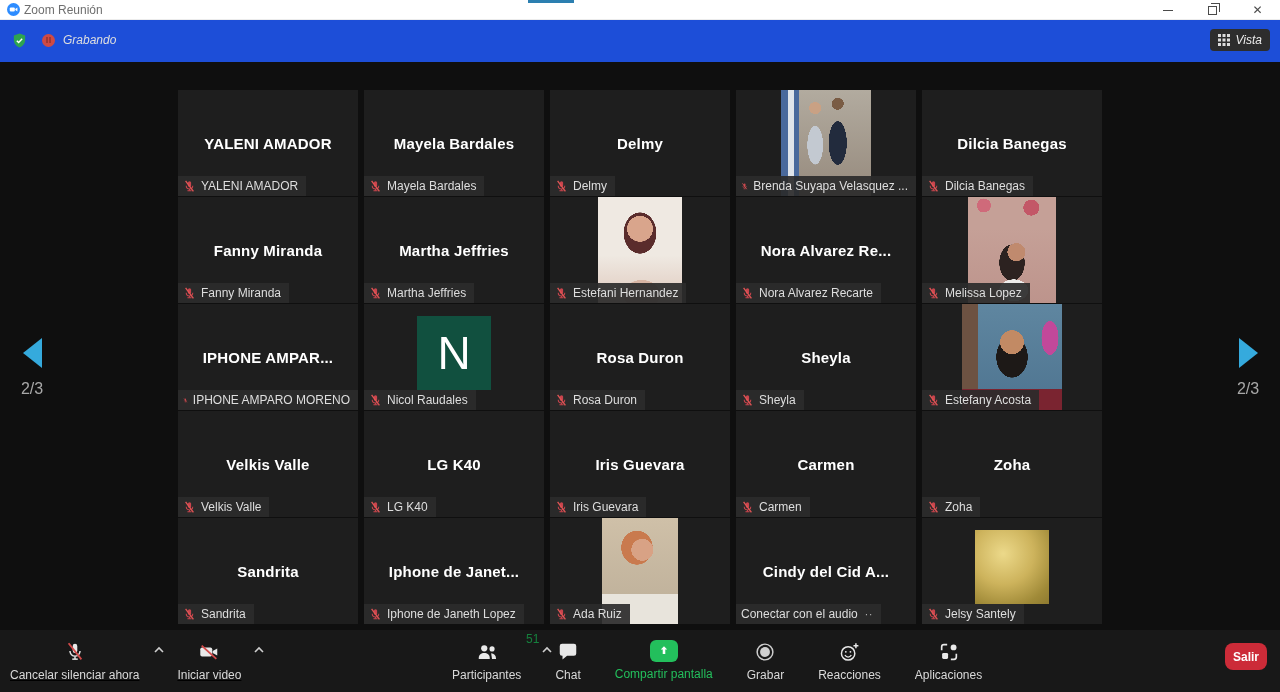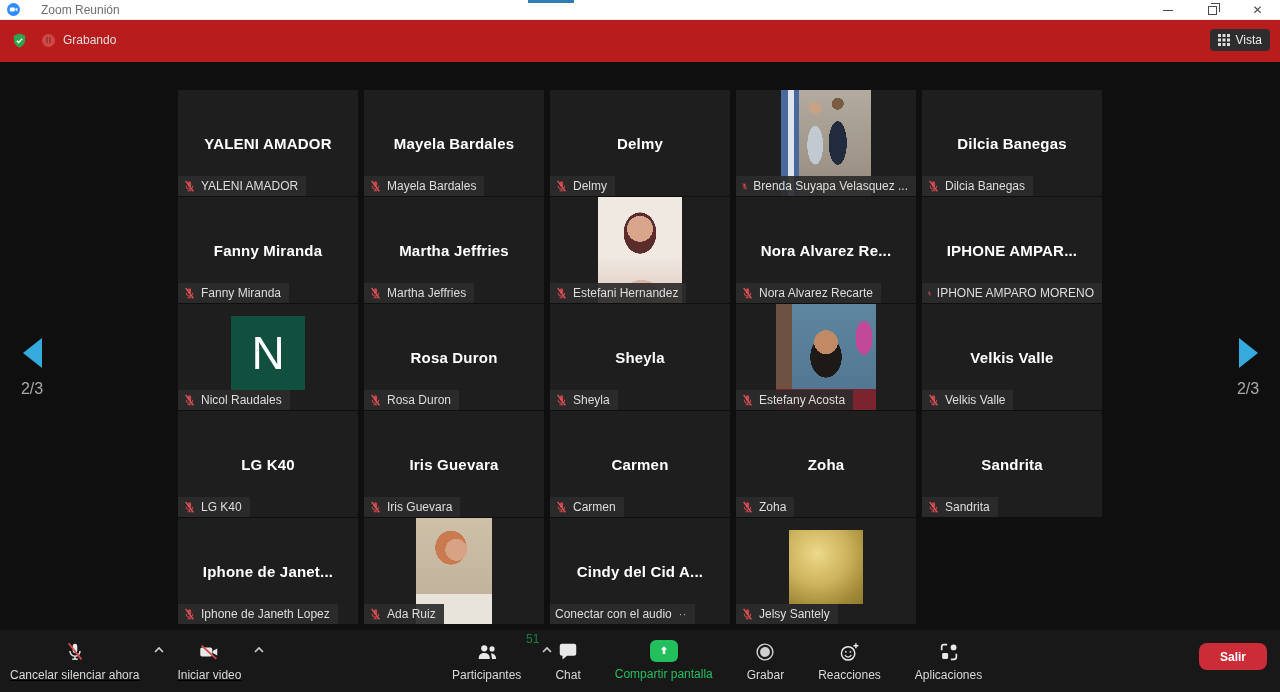--- a/index.html
+++ b/index.html
@@ -3,32 +3,32 @@
 <meta charset="utf-8">
 <style>
   * { margin:0; padding:0; box-sizing:border-box; }
   html,body { width:1280px; height:692px; overflow:hidden;
     font-family:"Liberation Sans", sans-serif; background:#0f0f0f; }
 
   
   .titlebar { position:absolute; left:0; top:0; width:1280px; height:20px;
     background:#ffffff; border-bottom:1px solid #ececec; display:flex; align-items:center; }
   .titlebar .app-ic { margin-left:7px; width:13px; height:13px; }
-  .titlebar .ttl { margin-left:21px; font-size:12px; color:#6f6f6f; }
+  .titlebar .ttl { margin-left:4px; font-size:12px; color:#6f6f6f; }
   .accent-strip { position:absolute; left:528px; top:0; width:46px; height:3px; background:#2c7fb0; }
   .win-controls { position:absolute; right:0; top:0; height:20px; display:flex; }
   .win-btn { width:45px; height:20px; display:flex; align-items:center; justify-content:center; cursor:default; }
   .min-glyph { width:10px; height:0; border-top:1.4px solid #4a4a4a; display:block; }
   .restore-glyph { width:9px; height:9px; border:1.2px solid #4a4a4a; position:relative; display:block; background:#fff; }
   .restore-glyph:before { content:""; position:absolute; left:2px; top:-4px; width:8px; height:8px;
     border:1.2px solid #4a4a4a; border-left:none; border-bottom:none; }
   .close-glyph { font-size:12px; color:#4a4a4a; line-height:1; }
 
   
-  .meet-header { position:absolute; left:0; top:20px; width:1280px; height:42px; background:#b91c1c; }
+  .meet-header { position:absolute; left:0; top:20px; width:1280px; height:42px; background:#1d4ed8;font-style:italic; }
   .shield { position:absolute; left:11px; top:12px; }
   .recording { position:absolute; left:42px; top:13px; display:flex; align-items:center; gap:8px;
     color:#dfdfdf; font-size:12px; }
   .rec-dot { width:13px; height:13px; border-radius:50%; background:#cf4a44; position:relative; }
   .rec-dot:before { content:""; position:absolute; left:4px; top:3.5px; width:1.6px; height:6px; background:#a33732; }
   .rec-dot:after  { content:""; position:absolute; left:7.2px; top:3.5px; width:1.6px; height:6px; background:#a33732; }
   .toast { position:absolute; left:50%; transform:translateX(-50%); top:4px; background:#2c2c2c;
     border-radius:10px; padding:13px 24px; color:#f2f2f2; font-size:12.5px; font-weight:bold; white-space:nowrap; }
   .vista-btn { position:absolute; right:10px; top:9px; background:#2d2d2d; border-radius:4px;
     padding:4px 8px; display:flex; align-items:center; gap:6px; color:#ececec; font-size:12px; cursor:default; }
@@ -98,21 +98,21 @@
     gap:5px; color:#d9d9d9; font-size:12px; cursor:default; position:relative; padding-top:11px; height:62px; }
   .tb-btn .lbl { white-space:nowrap; }
   .tb-left { position:absolute; left:10px; top:0; display:flex; gap:38px;text-decoration:underline; }
   .tb-center { position:absolute; left:452px; top:0; display:flex; gap:34px; }
   .caret { position:absolute; top:16px; }
   .mic-caret { right:-26px; } .cam-caret { right:-24px; } .part-caret { right:-32px; }
   .count { position:absolute; top:2px; right:-18px; font-size:12px; color:#15803d; }
   .share-ic { width:28px; height:22px; background:#23bf5c; border-radius:6px;
     display:flex; align-items:center; justify-content:center; margin-top:-1px; }
   .share-lbl { color:#23bf5c; }
-  .leave-btn { position:absolute; right:13px; top:13px; width:68px; height:27px; background:#cc2b38;
+  .leave-btn { position:absolute; right:13px; top:13px; width:42px; height:27px; background:#cc2b38;
     border-radius:8px; color:#ffffff; font-size:12px; font-weight:bold;
     display:flex; align-items:center; justify-content:center; cursor:default; }
 </style>
 </head>
 <body>
 
 <div class="titlebar">
   <svg class="app-ic" viewBox="0 0 16 16">
     <circle cx="8" cy="8" r="8" fill="#2d8cff"></circle>
     <rect x="3.4" y="5.4" width="6.2" height="5.2" rx="1.4" fill="#ffffff"></rect>
@@ -298,20 +298,35 @@
         <path d="M4 7a4 4 0 0 0 8 0" stroke="#c9444d" stroke-width="1.3" fill="none"></path>
         <line x1="8" y1="11" x2="8" y2="13" stroke="#c9444d" stroke-width="1.3"></line>
         <line x1="5.5" y1="13.2" x2="10.5" y2="13.2" stroke="#c9444d" stroke-width="1.3"></line>
         <line x1="3.2" y1="1" x2="12.8" y2="14" stroke="#e05555" stroke-width="1.7"></line>
       </svg>
       <span class="label-text">Nora Alvarez Recarte</span>
 
     </div>
   </div>
 
+  <div class="tile">
+    <div class="video v-melissa"></div>
+
+    <div class="p-label">
+      <svg class="mic" width="13" height="13" viewBox="0 0 16 16">
+        <rect x="6" y="1.5" width="4" height="7" rx="2" fill="#c9444d"></rect>
+        <path d="M4 7a4 4 0 0 0 8 0" stroke="#c9444d" stroke-width="1.3" fill="none"></path>
+        <line x1="8" y1="11" x2="8" y2="13" stroke="#c9444d" stroke-width="1.3"></line>
+        <line x1="5.5" y1="13.2" x2="10.5" y2="13.2" stroke="#c9444d" stroke-width="1.3"></line>
+        <line x1="3.2" y1="1" x2="12.8" y2="14" stroke="#e05555" stroke-width="1.7"></line>
+      </svg>
+      <span class="label-text">Melissa Lopez</span>
+
+    </div>
+  </div>
 
   <div class="tile">
 
     <div class="center-name">IPHONE  AMPAR...</div>
     <div class="p-label">
       <svg class="mic" width="13" height="13" viewBox="0 0 16 16">
         <rect x="6" y="1.5" width="4" height="7" rx="2" fill="#c9444d"></rect>
         <path d="M4 7a4 4 0 0 0 8 0" stroke="#c9444d" stroke-width="1.3" fill="none"></path>
         <line x1="8" y1="11" x2="8" y2="13" stroke="#c9444d" stroke-width="1.3"></line>
         <line x1="5.5" y1="13.2" x2="10.5" y2="13.2" stroke="#c9444d" stroke-width="1.3"></line>

